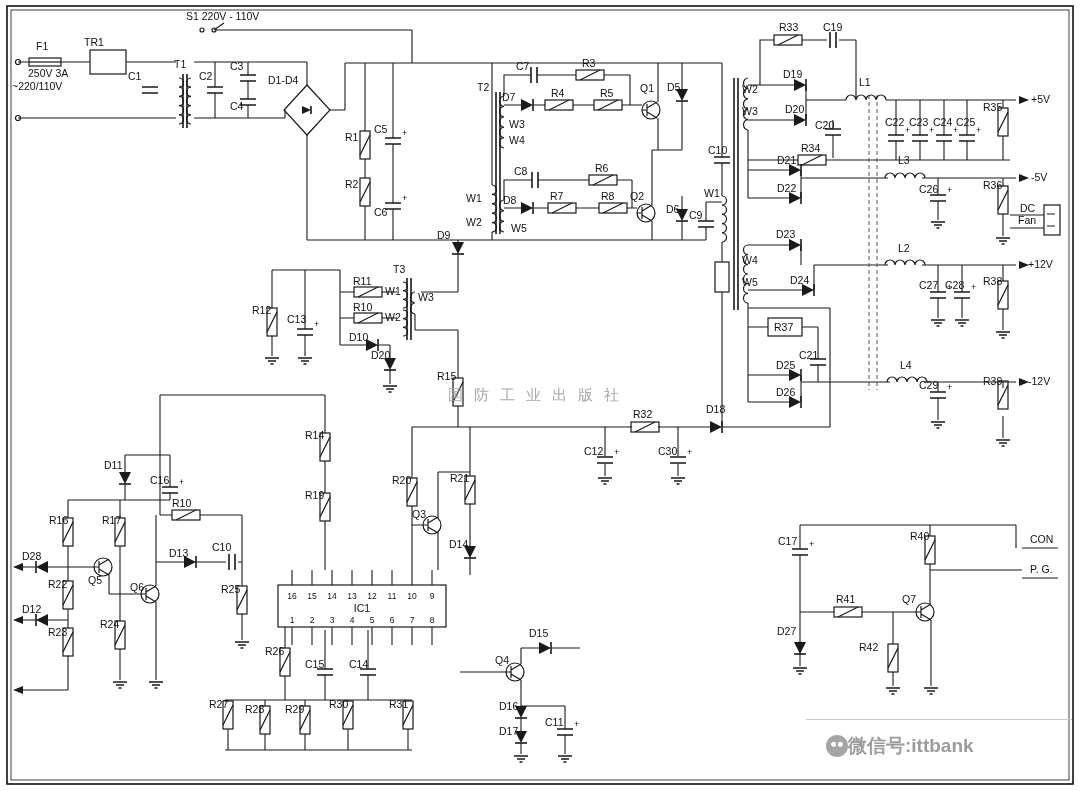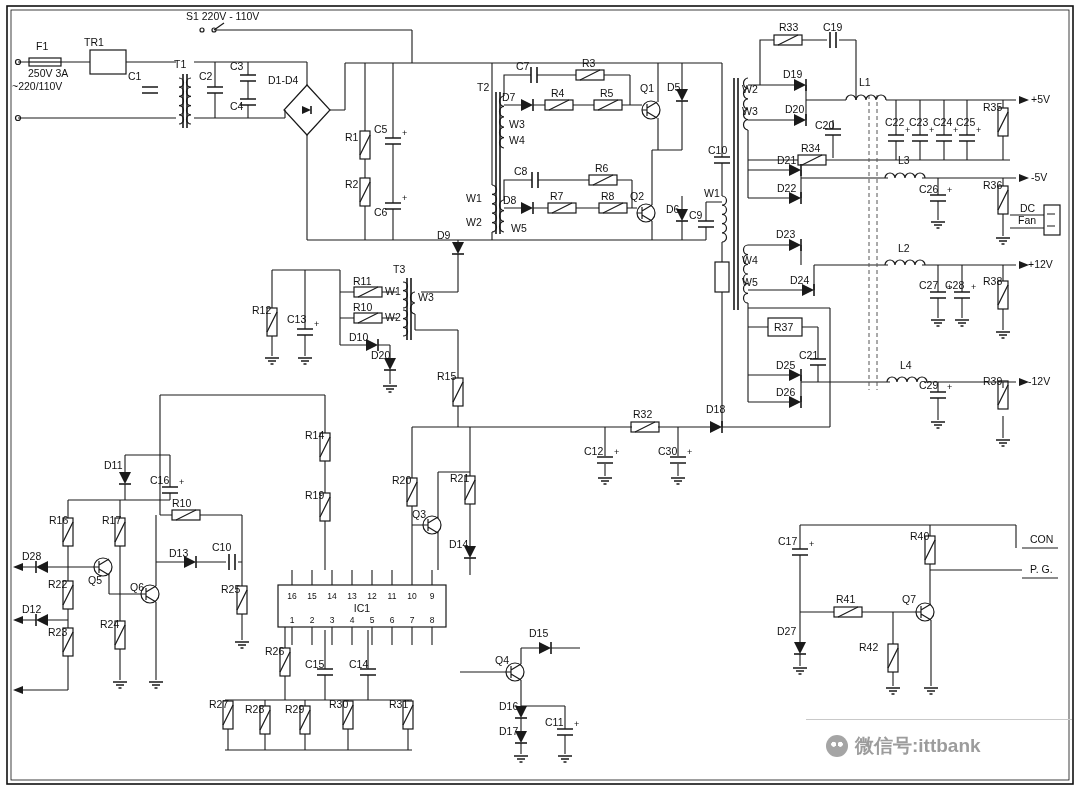--- a/index.html
+++ b/index.html
@@ -12,21 +12,21 @@
   .dash{stroke:#555;stroke-width:1;stroke-dasharray:4 3;fill:none;}
   .sym{stroke:#1a1a1a;stroke-width:1.2;fill:none;}
   .symb{stroke:#1a1a1a;stroke-width:1.6;fill:none;}
   .fil{fill:#1a1a1a;stroke:none;}
   text.lbl{font-family:"Liberation Sans",sans-serif;font-size:10.5px;fill:#111;}
   text.pin{font-family:"Liberation Sans",sans-serif;font-size:8.5px;fill:#111;text-anchor:middle;}
   text.plus{font-family:"Liberation Sans",sans-serif;font-size:9px;fill:#111;}
   .wm-center{position:absolute;left:448px;top:386px;color:#a9a9a9;font-size:15px;
              letter-spacing:11px;white-space:nowrap;pointer-events:none;}
   .wm-rule{position:absolute;left:806px;top:719px;width:266px;height:1px;background:#c9c9c9;}
-  .wm-br{position:absolute;left:826px;top:733px;display:flex;align-items:center;gap:7px;
+  .wm-br{position:absolute;left:826px;top:733px;display:flex;align-items:center;
          color:#9c9c9c;font-size:19px;font-weight:bold;}
   .wm-icon{width:22px;height:22px;border-radius:50%;
            background:
              radial-gradient(circle at 35% 42%, #fff 2.2px, rgba(0,0,0,0) 2.8px),
              radial-gradient(circle at 65% 42%, #fff 2.2px, rgba(0,0,0,0) 2.8px),
              #a5a5a5;}
 </style>
 </head>
 <body>
 
@@ -812,18 +812,19 @@
         <text x="312" y="623" class="pin">2</text>
         <text x="332" y="623" class="pin">3</text>
         <text x="352" y="623" class="pin">4</text>
         <text x="372" y="623" class="pin">5</text>
         <text x="392" y="623" class="pin">6</text>
         <text x="412" y="623" class="pin">7</text>
         <text x="432" y="623" class="pin">8</text>
       </g>
   </svg>
 
+  <div class="wm-center">国防工业出版社</div>
   <div class="wm-rule"></div>
   <div class="wm-br">
     <span class="wm-icon"></span>
     <span>微信号:ittbank</span>
   </div>
 </div>
 
 </body></html>

